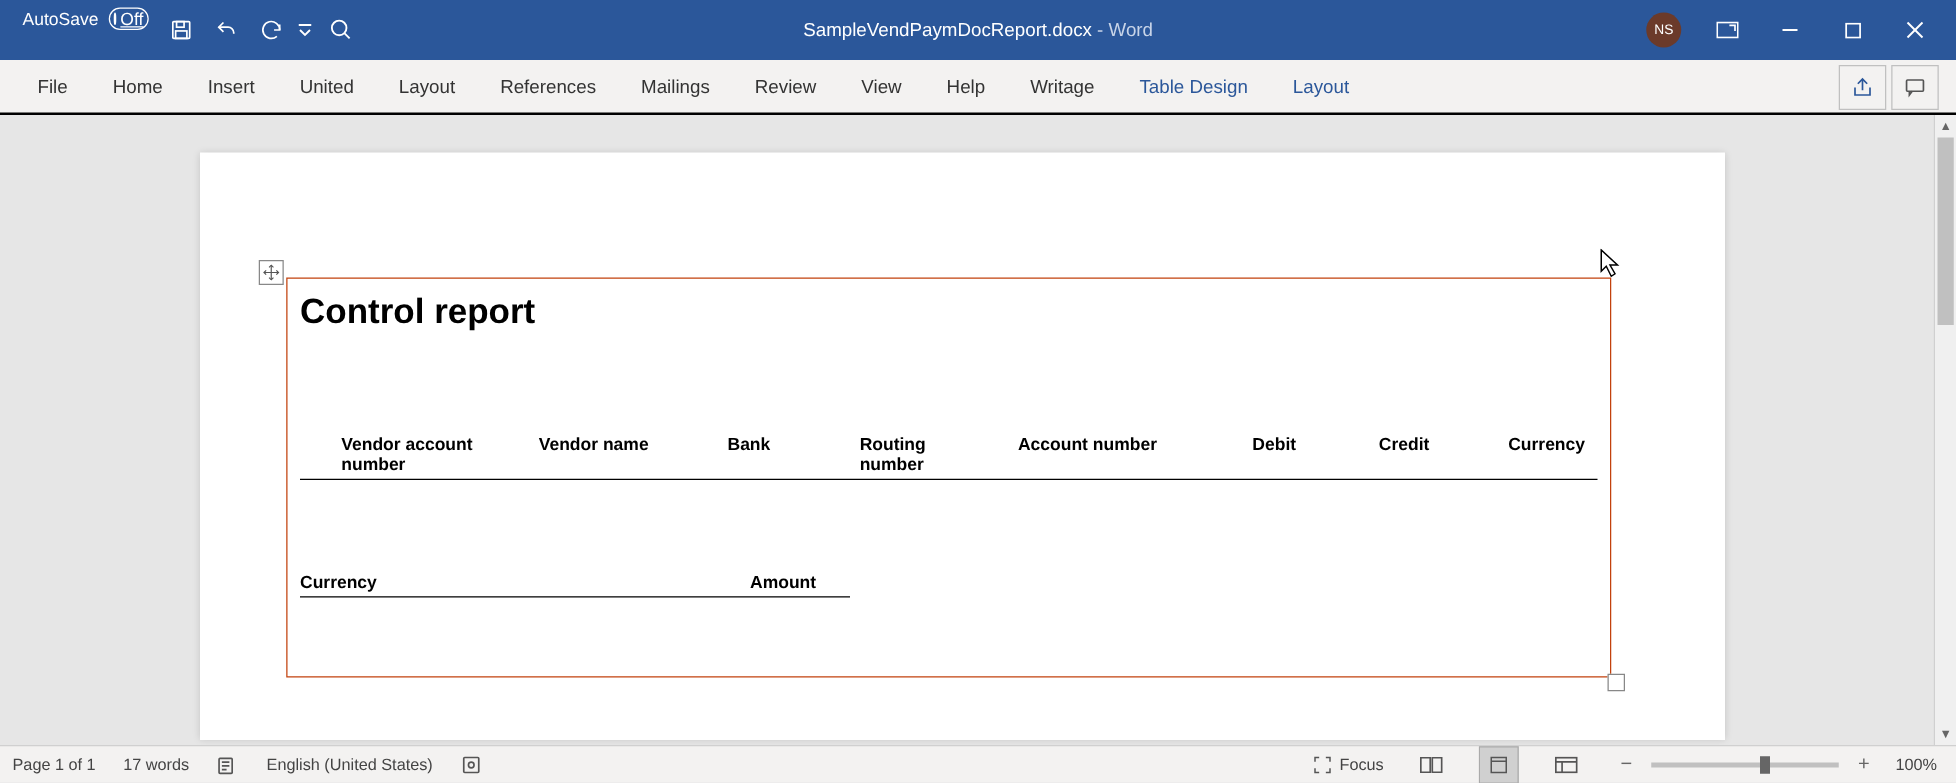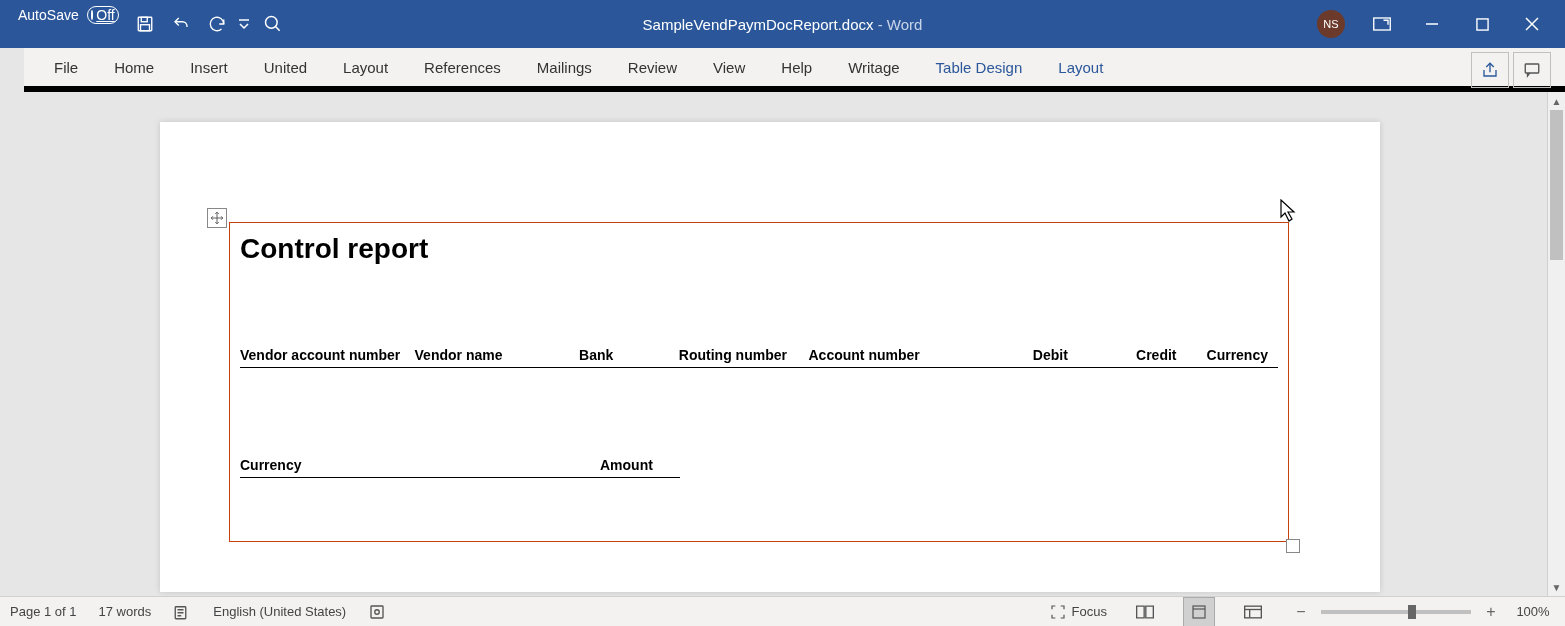--- a/index.html
+++ b/index.html
@@ -15,21 +15,21 @@
 .tb-iconbtn svg { stroke: #fff; fill: none; }
 .qat-dd { width: 18px; height: 36px; display:flex; align-items:center; justify-content:center; cursor:pointer; font-size:12px;}
 .tb-center { position: absolute; left: 50%; transform: translateX(-50%); font-size: 15px; white-space: nowrap; }
 .tb-center .gray { color: #c8d4e8; }
 .tb-right { margin-left: auto; display: flex; align-items: center; gap: 4px; }
 .tb-search { width:40px; height:40px; display:flex; align-items:center; justify-content:center; cursor:pointer; margin-right: 130px;}
 .avatar { width: 28px; height: 28px; border-radius: 50%; background: #6b3a2a; color:#fff; font-size: 11px; display:flex; align-items:center; justify-content:center; margin-right:10px;}
 .winbtn { width: 46px; height: 48px; display:flex; align-items:center; justify-content:center; cursor:pointer; }
 
 
-.ribbon { height: 44px; background: #f3f2f1; display:flex; align-items:stretch; padding: 0 12px; border-bottom: 6px solid #000000; margin-left: 24px; }
+.ribbon { height: 44px; background: #f3f2f1; display:flex; align-items:stretch; padding: 0 12px; border-bottom: 2px solid #000000; }
 .ribbon-tab { padding: 0 18px; font-size: 15px; color: #333; display:flex; align-items:center; cursor:pointer; }
 .ribbon-tab.ctx { color: #2b579a; }
 .ribbon-spacer { flex: 1; }
 .ribbon-action { width: 38px; height: 36px; margin:4px 2px; border:1px solid transparent; display:flex; align-items:center; justify-content:center; cursor:pointer;}
 .ribbon-action.boxed { border:1px solid #c0c0c0; }
 
 
 .workspace { position: absolute; top: 92px; bottom: 30px; left: 0; right: 0; background: #e6e6e6; }
 .vscroll { position:absolute; right:0; top:0; bottom:0; width:18px; background:#f0f0f0; border-left:1px solid #d0d0d0;}
 .vscroll .arrow { height:18px; display:flex; align-items:center; justify-content:center; font-size:10px; color:#666; cursor:pointer;}
@@ -38,21 +38,21 @@
 .vscroll .arrow.bot { position:absolute; bottom:0; left:0; right:0;}
 
 .page { position: absolute; left: 160px; top: 30px; width: 1220px; height: 470px; background: #fff; box-shadow: 0 0 6px rgba(0,0,0,0.15); }
 .move-handle { position:absolute; left:47px; top:86px; width:20px; height:20px; border:1px solid #888; background:#fff; display:flex; align-items:center; justify-content:center; cursor:move;}
 .move-handle svg { stroke:#555; fill:none;}
 .resize-handle { position:absolute; right:-12px; bottom:-12px; width:14px; height:14px; border:1px solid #888; background:#fff; cursor:nwse-resize;}
 
 .doc-table { position:absolute; left:69px; top:100px; width:1060px; height:320px; border:1px solid #c2410c; }
 .doc-title { font-size: 28px; font-weight: 700; padding: 10px 10px 6px; }
 .hdr-row { position:absolute; top:124px; left:10px; right:10px; display:flex; font-size:14px; font-weight:700; border-bottom:1.5px solid #000; padding-bottom:4px;}
-.hdr-row .c { padding-right:10px; }
+.hdr-row .c { padding-right:10px;margin-left:33px; }
 .c1 { width: 175px; } .c2 { width: 165px; } .c3 { width: 100px;} .c4 { width:130px;} .c5{ width:190px;} .c6{ width:115px; text-align:center;} .c7{width:74px; text-align:right;} .c8{flex:1; text-align:left; padding-left:20px;}
 .sub-row { position:absolute; top:234px; left:10px; width:440px; display:flex; font-size:14px; font-weight:700; border-bottom:1.5px solid #000; padding-bottom:4px;}
 .sub-row .s1 { width:360px;} .sub-row .s2{flex:1; text-align:left;}
 
 .cursor { position:absolute; left:1280px; top:107px; pointer-events:none;}
 
 
 .statusbar { position:absolute; bottom:0; left:0; right:0; height:30px; background:#f3f2f1; border-top:1px solid #d0d0d0; display:flex; align-items:center; font-size:13px; color:#444; padding:0 10px; gap:22px;}
 .sb-item { display:flex; align-items:center; gap:6px; cursor:pointer;}
 .sb-spacer { flex:1; }

